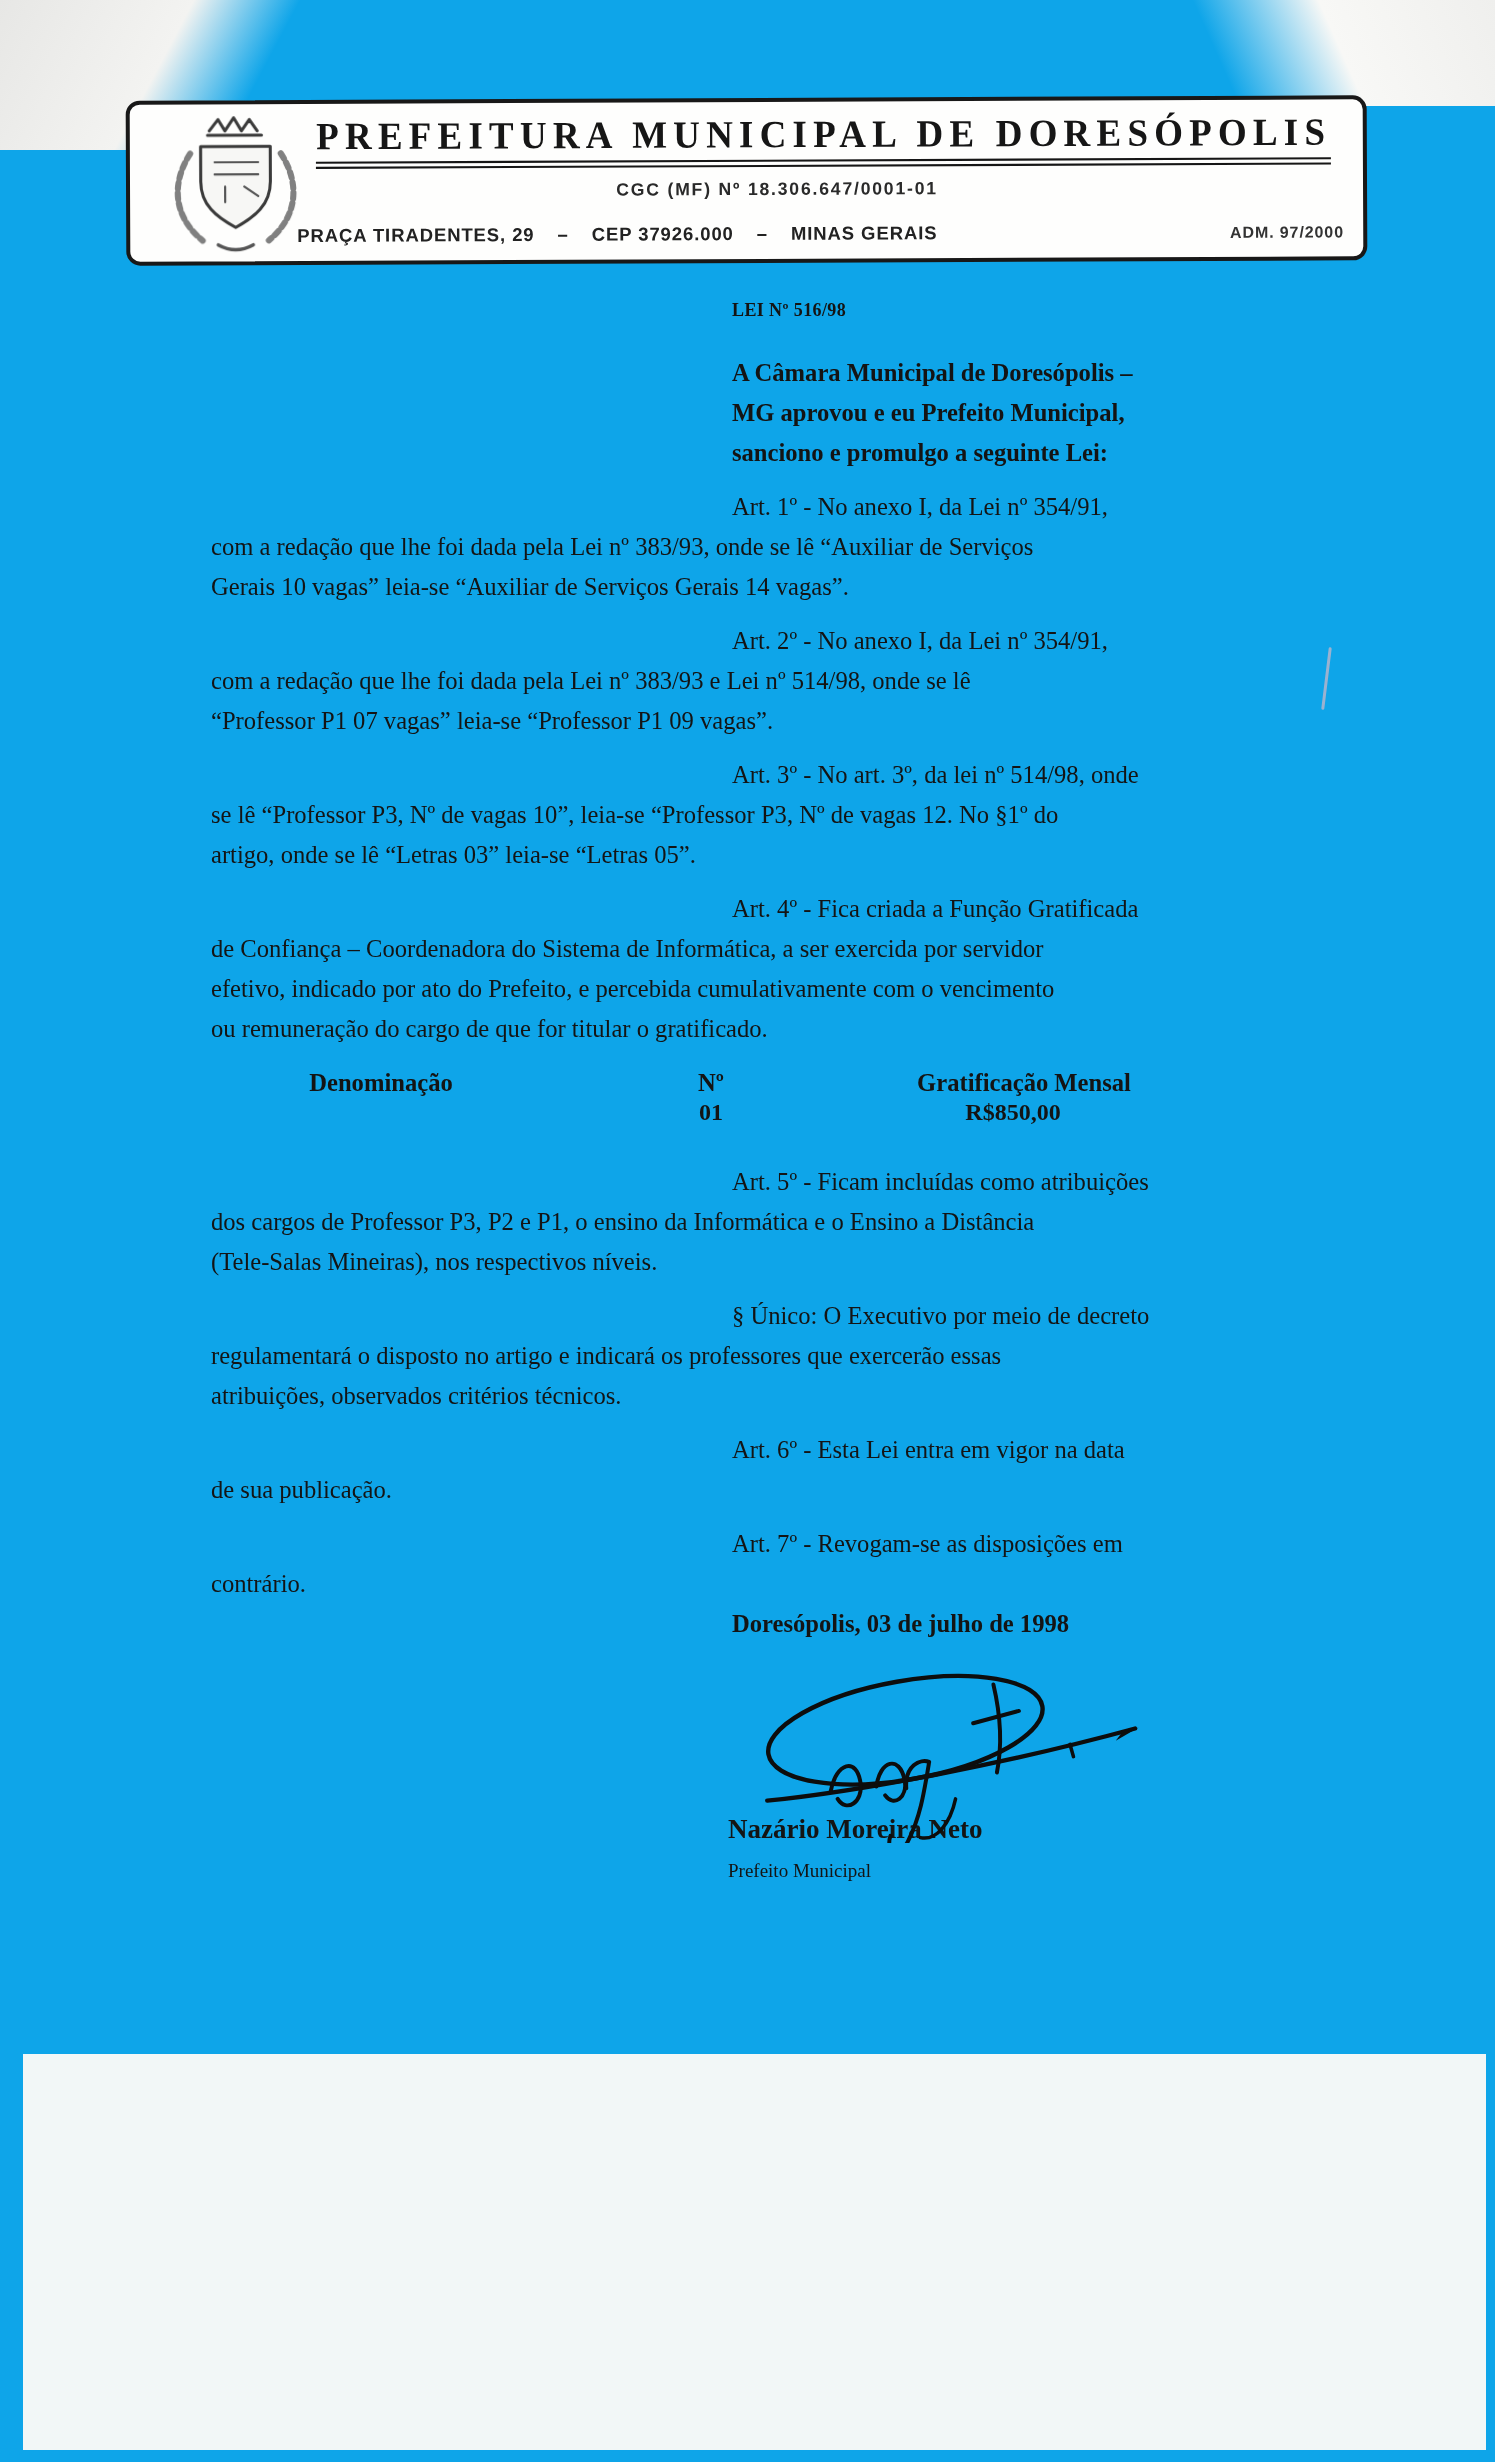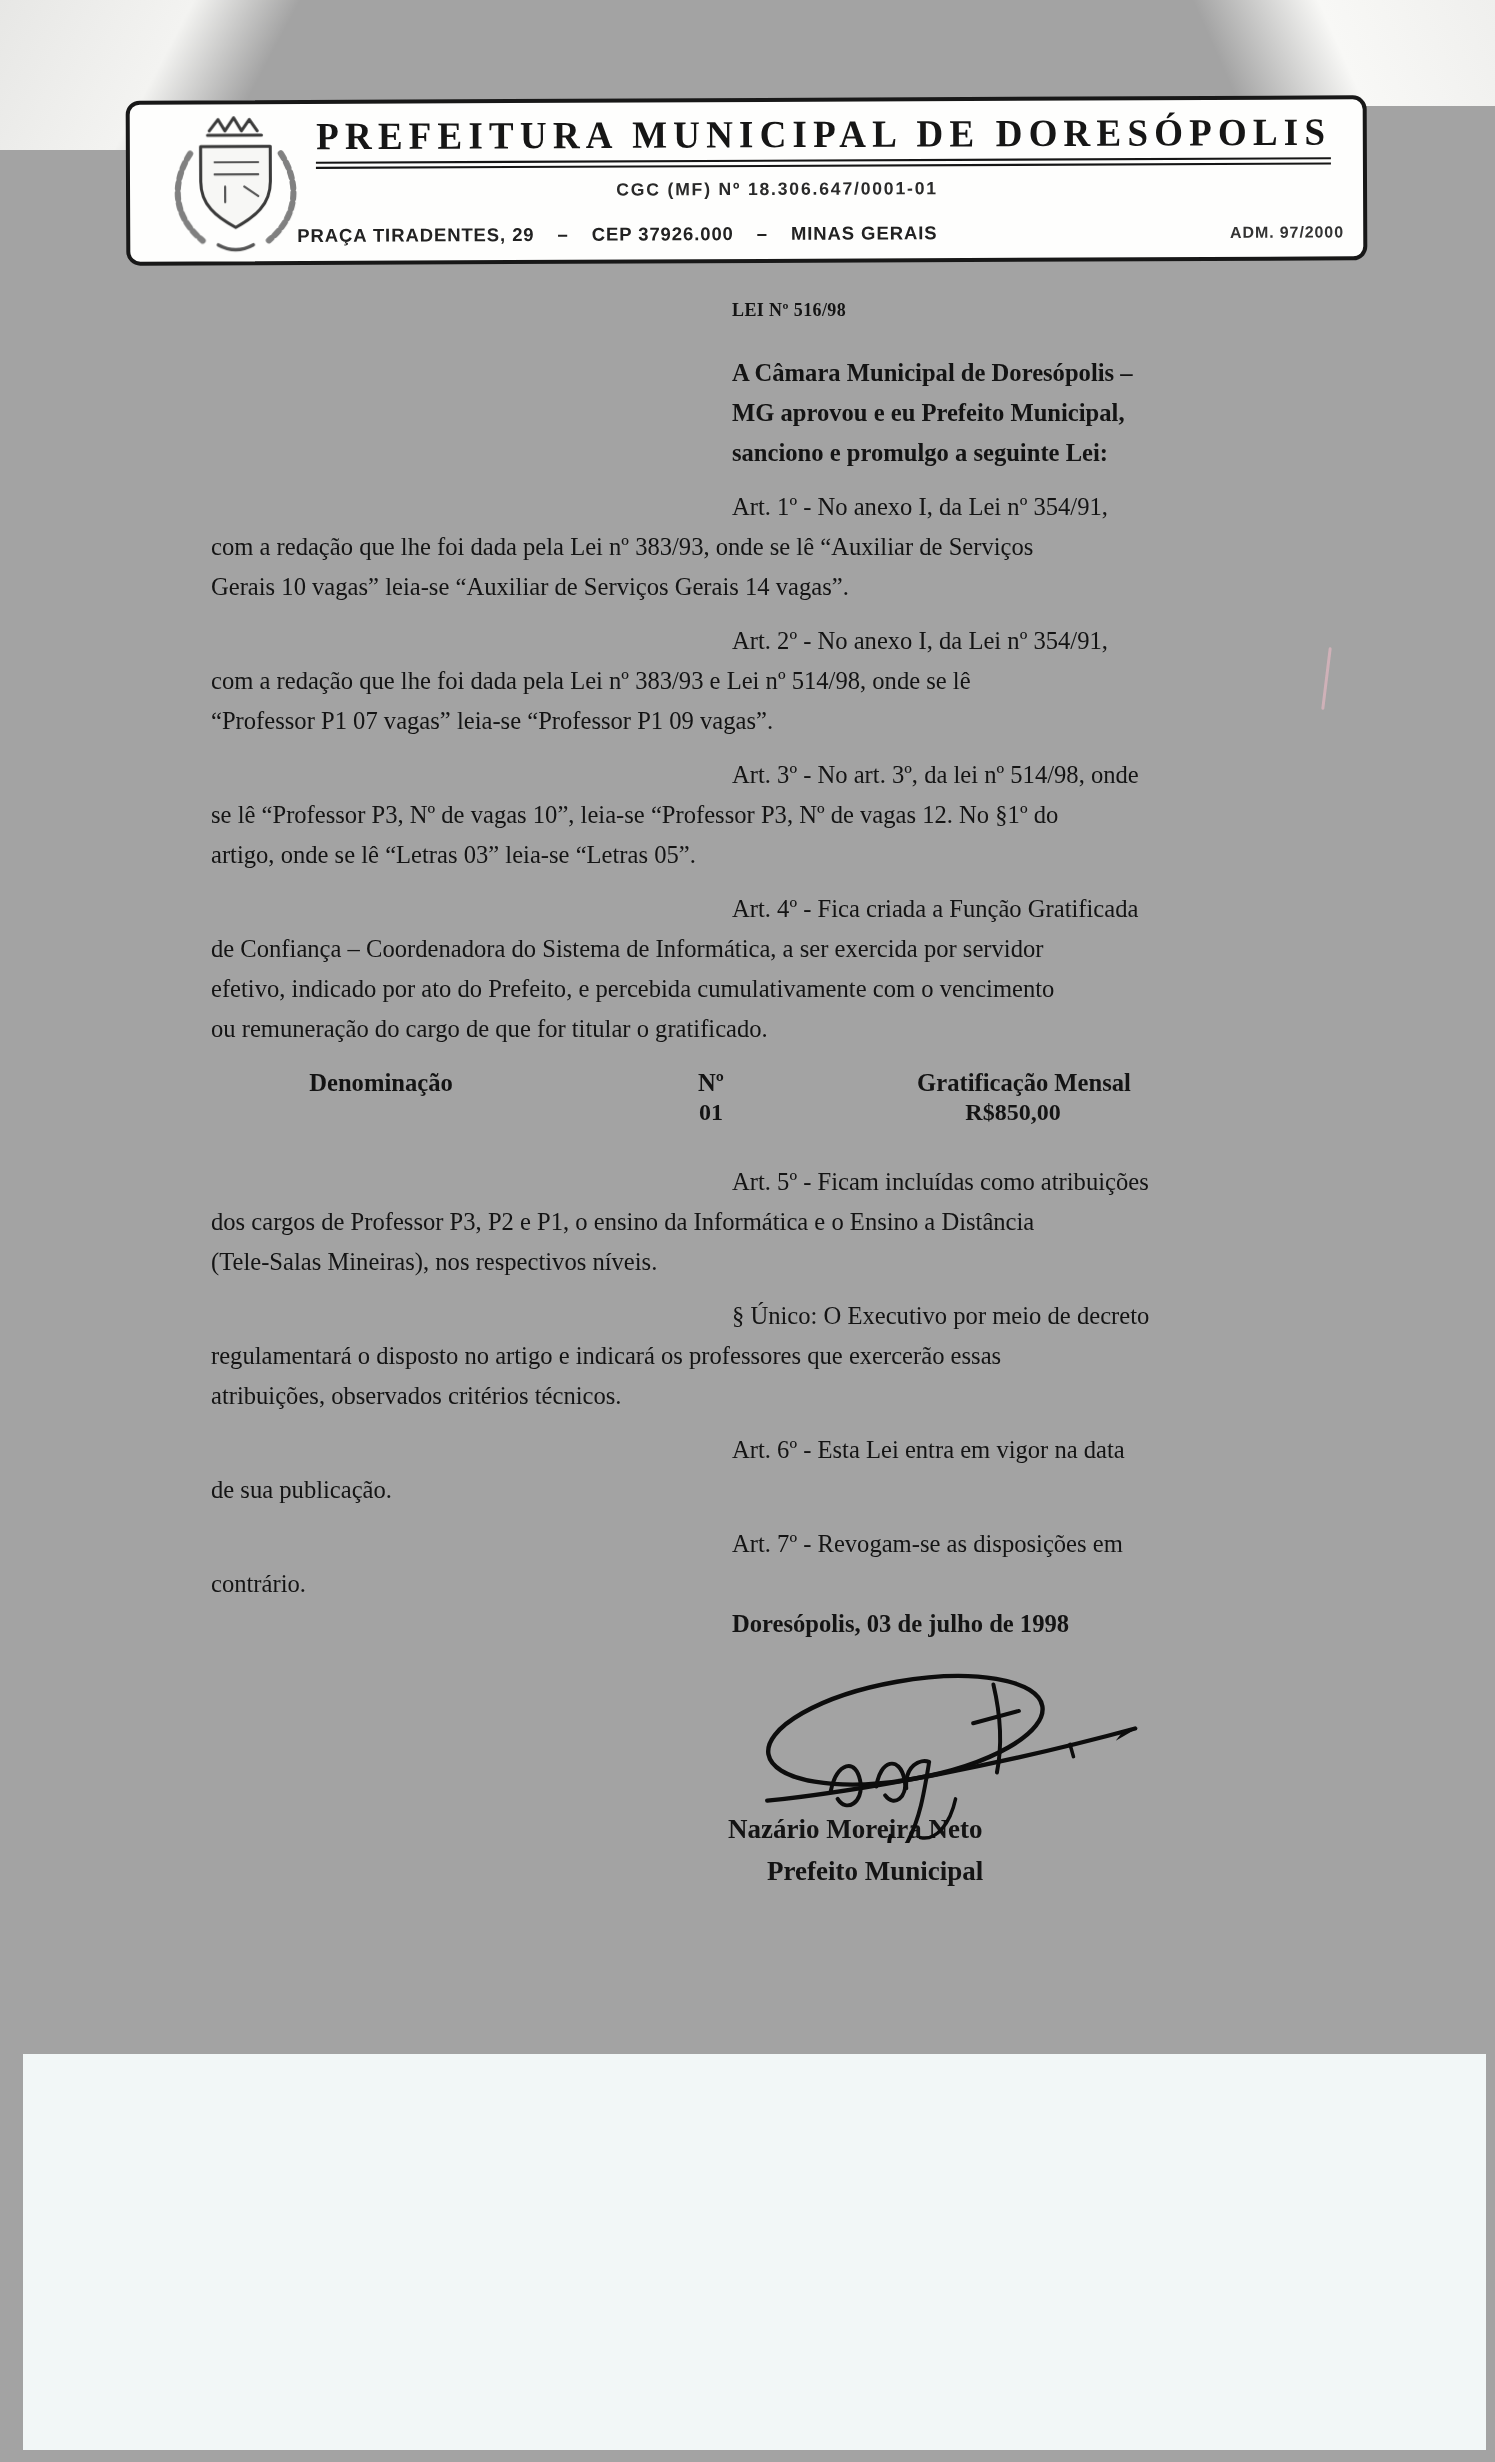--- a/index.html
+++ b/index.html
@@ -1,17 +1,17 @@
 <!DOCTYPE html>
 <html style="font-size:14px"><head>
 <meta charset="utf-8">
 <title>LEI Nº 516/98</title>
 <style>
   html,body{margin:0;padding:0;background:#e9e9e7;}
-  .canvas{position:relative;width:1495px;height:2462px;background:#a3a3a3;overflow:hidden;
+  .canvas{position:relative;width:1495px;height:2462px;background:#0ea5e9;overflow:hidden;
           font-family:"Liberation Serif", serif;color:#141414;}
   
   .shade-tl{position:absolute;left:0;top:0;width:405px;height:150px;
             background:linear-gradient(118deg,#e7e7e5 0%,#f3f3f1 40%,rgba(255,255,255,0) 62%);}
   .shade-tr{position:absolute;right:0;top:0;width:457px;height:106px;
             background:linear-gradient(246deg,#efefed 0%,#f8f8f6 35%,rgba(255,255,255,0) 60%);}
   .bottom-band{position:absolute;left:23px;right:8.8px;top:2054px;bottom:12.3px;background:#f2f7f7;}
   .artifact-pink{position:absolute;left:1325px;top:647px;width:2.6px;height:63px;background:#e7b9c3;
                  opacity:.65;transform:rotate(7deg);border-radius:1.8px;}
 
@@ -47,21 +47,21 @@
   .lt-h{top:0;font-size:24.6px;}
   .lt-r{top:29px;font-size:24px;}
   .c1h{left:170px;} .c2h{left:500px;} .c3h{left:813px;}
   .c1r{left:215px;} .c2r{left:500px;} .c3r{left:802px;}
 
   .dateline{margin:0 0 8px 521px;font-weight:bold;}
 
   .sig-block{position:relative;margin:30px 0 0 517px;width:492px;}
   .signature-svg{position:absolute;left:-3.5px;top:-16px;width:440px;height:185px;}
   .sig-name{padding-top:134px;font-weight:bold;font-size:27px;line-height:42px;}
-  .sig-title{font-weight:bold;font-size:27px;line-height:42px;margin-left:39px;}
+  .sig-title{font-weight:normal;font-size:19px;line-height:42px;}
 </style>
 </head>
 <body>
 
 <div class="canvas">
   <div class="shade-tl"></div>
   <div class="shade-tr"></div>
   <div class="bottom-band"></div>
   <div class="artifact-pink"></div>
 

